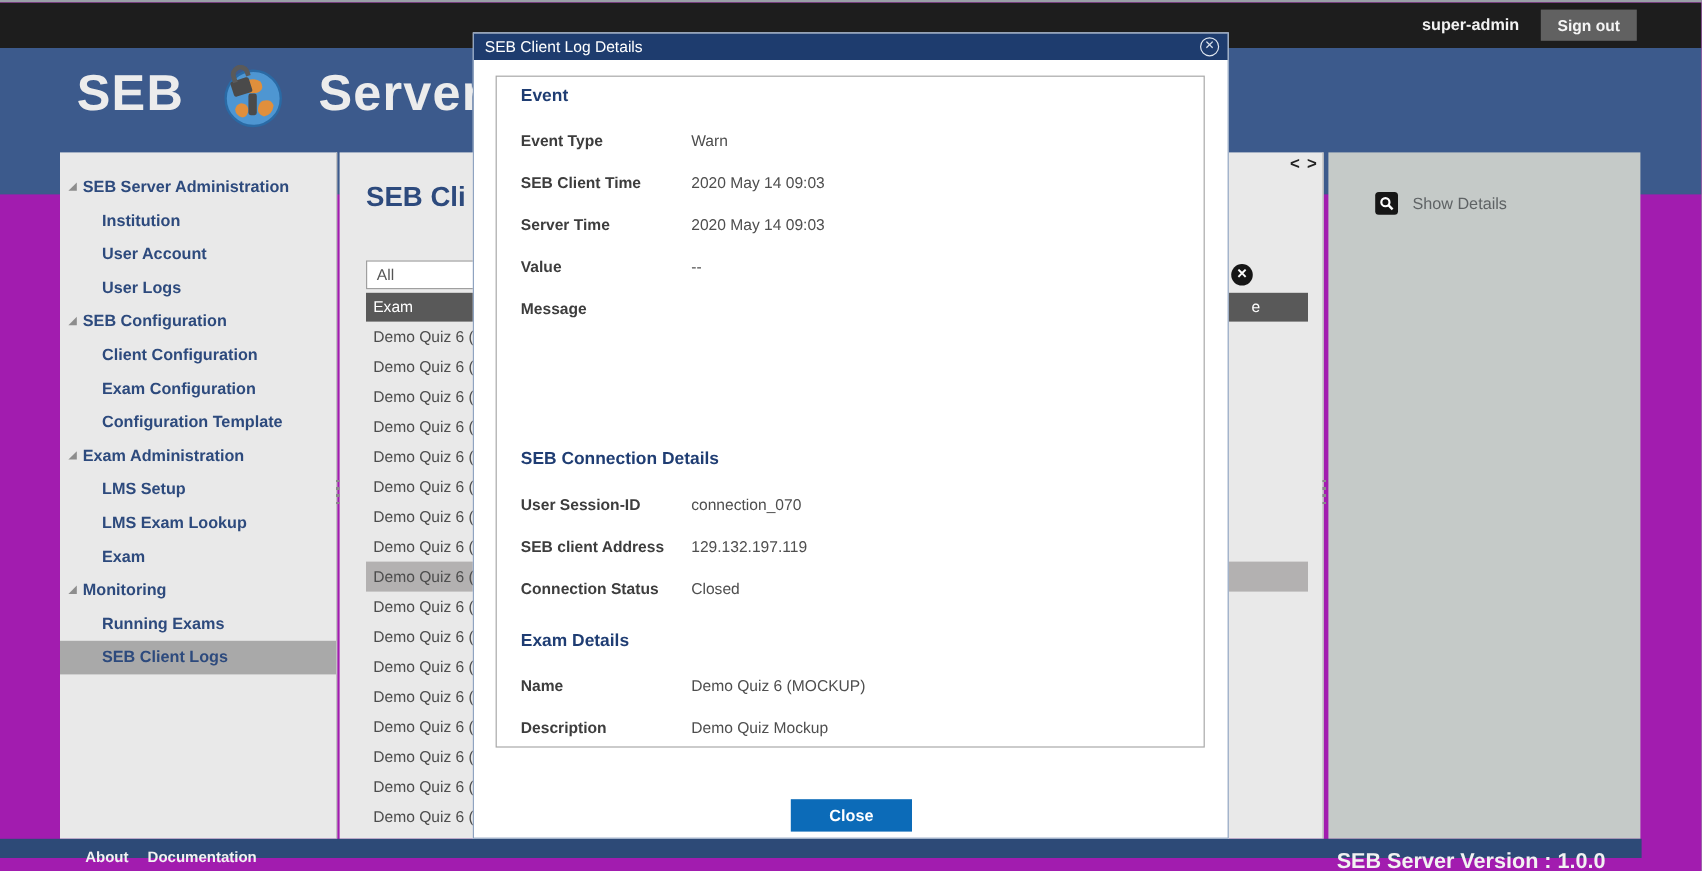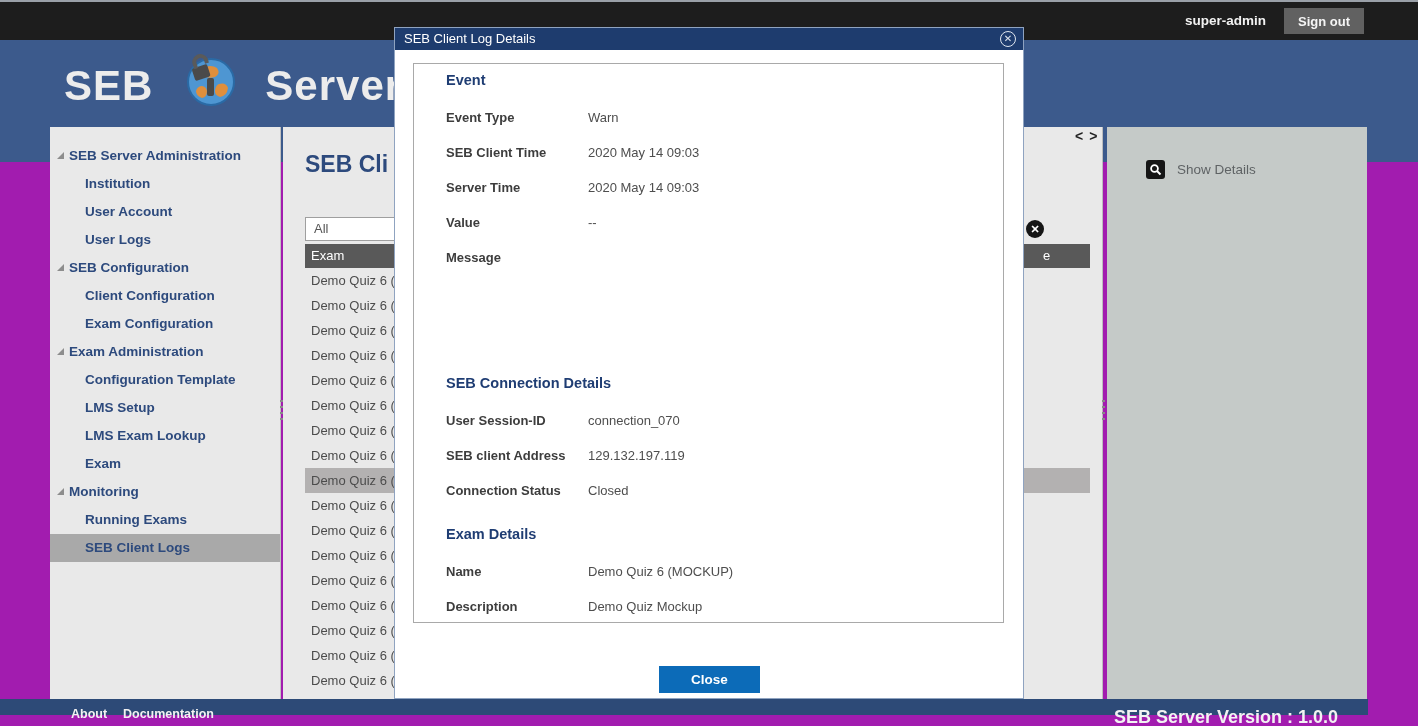--- a/index.html
+++ b/index.html
@@ -11,21 +11,21 @@
   }
 
   
   .topbar { position:absolute; left:0; top:0; width:1418px; height:38px; background:#1d1d1d; z-index:2; }
   .topbar .username { position:absolute; right:152px; top:0; line-height:38px; color:#f2f2f2; font-size:13.5px; font-weight:bold; }
   .signout-btn { position:absolute; right:54px; top:6px; width:80px; height:26px; background:#616161; color:#f5f5f5;
     border:none; font-size:13px; font-weight:bold; font-family:inherit; cursor:pointer; }
 
   
   .header-band { position:absolute; left:0; top:38px; width:1418px; height:122px; background:#3c5a8c; z-index:1; }
-  .logo { position:absolute; left:64px; top:14px; display:flex; align-items:flex-end; gap:28px; }
+  .logo { position:absolute; left:64px; top:14px; display:flex; align-items:flex-start; gap:28px; }
   .logo .word { color:#ececec; font-size:42px; font-weight:bold; letter-spacing:1px; }
 
   
   .panel { position:absolute; top:125px; height:572px; z-index:3; }
   .sidebar { left:50px; width:231px; background:#e9e9e9; border-right:1px solid #c2c2c2; padding-top:15px; }
   .center  { left:283px; width:820px; background:#e9e9e9; border-right:1px solid #bdbdbd; }
   .rightpanel { left:1107px; width:260px; background:#c5cac8; }
 
   
   .nav-row { position:relative; height:28px; line-height:28px; color:#2d4a7d; font-size:13.5px; font-weight:bold; cursor:pointer; white-space:nowrap; }
@@ -67,21 +67,21 @@
   .footer .version { position:absolute; right:30px; top:8px; color:#f2f2f2; font-size:18px; font-weight:bold; }
 
   
   .modal { position:absolute; left:394px; top:25px; width:630px; height:672px; z-index:10; background:#ffffff;
     border:1px solid #8fa3c0; }
   .modal-titlebar { position:absolute; left:0; top:0; width:100%; height:22px; background:#1e3c6e; }
   .modal-titlebar .t { position:absolute; left:9px; top:0; line-height:22px; color:#fff; font-size:13px; }
   .modal-close { position:absolute; right:7px; top:3px; width:16px; height:16px; border:1.5px solid #dfe6ef; border-radius:50%;
     color:#dfe6ef; font-size:10px; line-height:13px; text-align:center; cursor:pointer; }
   .modal-box { position:absolute; left:18px; top:35px; width:591px; height:560px; border:1px solid #a9a9a9; background:#fff;
-    padding:8px 32px; overflow:hidden; }
+    padding:8px 20px; overflow:hidden; }
   .m-heading { color:#1f3d73; font-size:14.5px; font-weight:bold; height:20px; margin-bottom:8px; }
   .m-section-1 .m-heading { margin-top:100px; }
   .m-section-2 .m-heading { margin-top:18px; }
   .m-field { display:flex; height:35px; align-items:center; font-size:13px; }
   .m-label { width:142px; flex:0 0 142px; font-weight:bold; color:#3d3d3d; }
   .m-value { color:#4e4e4e; white-space:nowrap; }
   .modal-close-btn { position:absolute; left:264px; top:638px; width:101px; height:27px; background:#0c6bb8; color:#fff;
     border:none; font-size:13.5px; font-weight:bold; font-family:inherit; cursor:pointer; }
 </style>
 </head>
@@ -113,22 +113,22 @@
   </div>
 
   <div class="panel sidebar">
       <div class="nav-row nav-section"><span class="tri"></span><span>SEB Server Administration</span></div>
       <div class="nav-row nav-item"><span>Institution</span></div>
       <div class="nav-row nav-item"><span>User Account</span></div>
       <div class="nav-row nav-item"><span>User Logs</span></div>
       <div class="nav-row nav-section"><span class="tri"></span><span>SEB Configuration</span></div>
       <div class="nav-row nav-item"><span>Client Configuration</span></div>
       <div class="nav-row nav-item"><span>Exam Configuration</span></div>
+      <div class="nav-row nav-item"><span>Configuration Template</span></div>
       <div class="nav-row nav-section"><span class="tri"></span><span>Exam Administration</span></div>
-      <div class="nav-row nav-item"><span>Configuration Template</span></div>
       <div class="nav-row nav-item"><span>LMS Setup</span></div>
       <div class="nav-row nav-item"><span>LMS Exam Lookup</span></div>
       <div class="nav-row nav-item"><span>Exam</span></div>
       <div class="nav-row nav-section"><span class="tri"></span><span>Monitoring</span></div>
       <div class="nav-row nav-item"><span>Running Exams</span></div>
       <div class="nav-row nav-item selected"><span>SEB Client Logs</span></div>
     </div>
   <div class="sash" style="left:280px;"></div>
 
   <div class="panel center">

